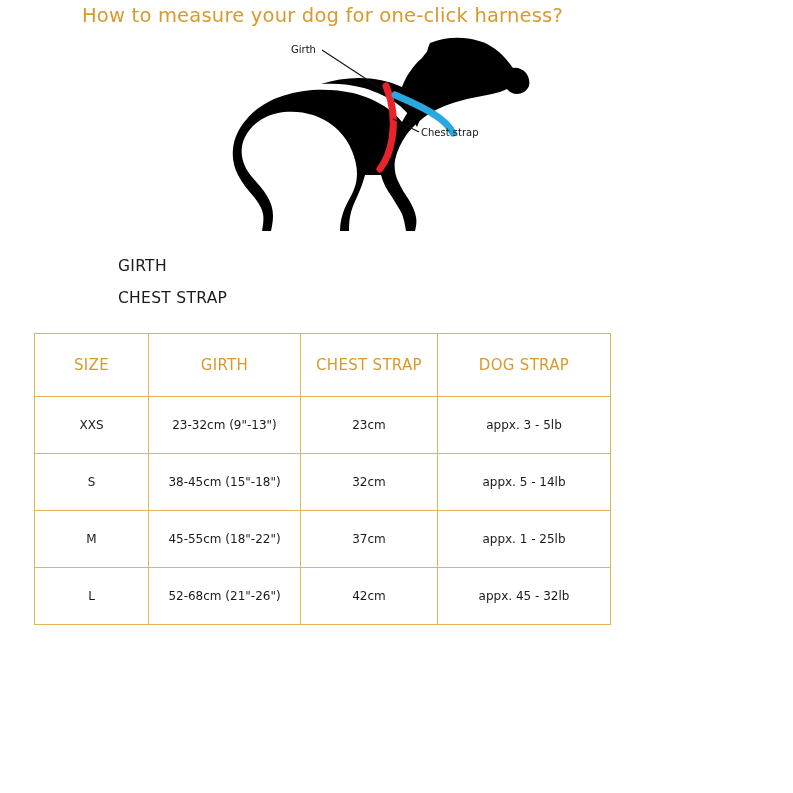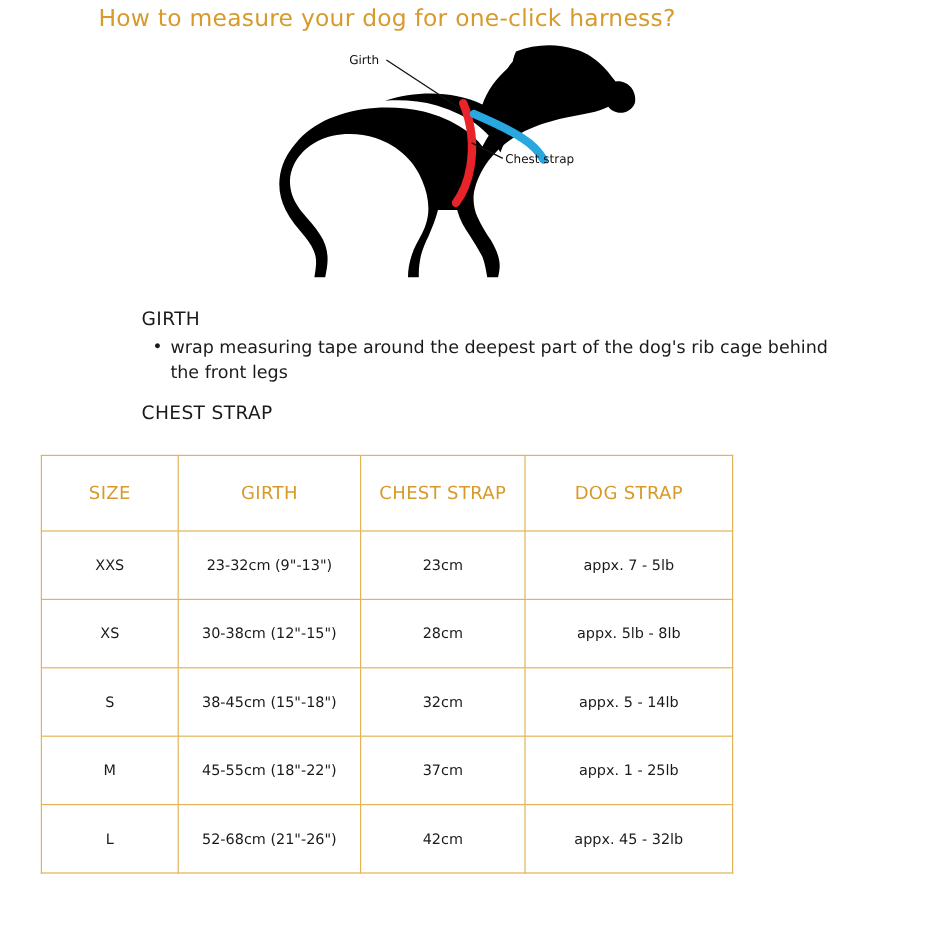--- a/index.html
+++ b/index.html
@@ -198,23 +198,20 @@
       </g>
       <g>
         <text class="lbl" x="234" y="103">Chest strap</text>
         <path d="M232 99 L206 86" stroke="#111111" stroke-width="1.1" fill="none"></path>
       </g>
     </svg>
   </div>
 
   <div class="section">
     <div class="section-head">GIRTH</div>
-    <ul class="bullets">
-      <li>wrap measuring tape around the deepest part of the dog's rib cage behind the front legs</li>
-    </ul>
   </div>
 
   <div class="section">
     <div class="section-head">CHEST STRAP</div>
   </div>
 
   <table class="sizechart">
     <colgroup>
       <col class="c1">
         <col class="c2">
@@ -227,27 +224,21 @@
         <th>GIRTH</th>
         <th>CHEST STRAP</th>
         <th>DOG STRAP</th>
       </tr>
     </thead>
     <tbody>
       <tr>
         <td>XXS</td>
         <td>23-32cm (9"-13")</td>
         <td>23cm</td>
-        <td>appx. 7 - 5lb</td>
-      </tr>
-      <tr>
-        <td>XS</td>
-        <td>30-38cm (12"-15")</td>
-        <td>28cm</td>
-        <td>appx. 5lb - 8lb</td>
+        <td>appx. 3 - 5lb</td>
       </tr>
       <tr>
         <td>S</td>
         <td>38-45cm (15"-18")</td>
         <td>32cm</td>
         <td>appx. 5 - 14lb</td>
       </tr>
       <tr>
         <td>M</td>
         <td>45-55cm (18"-22")</td>

